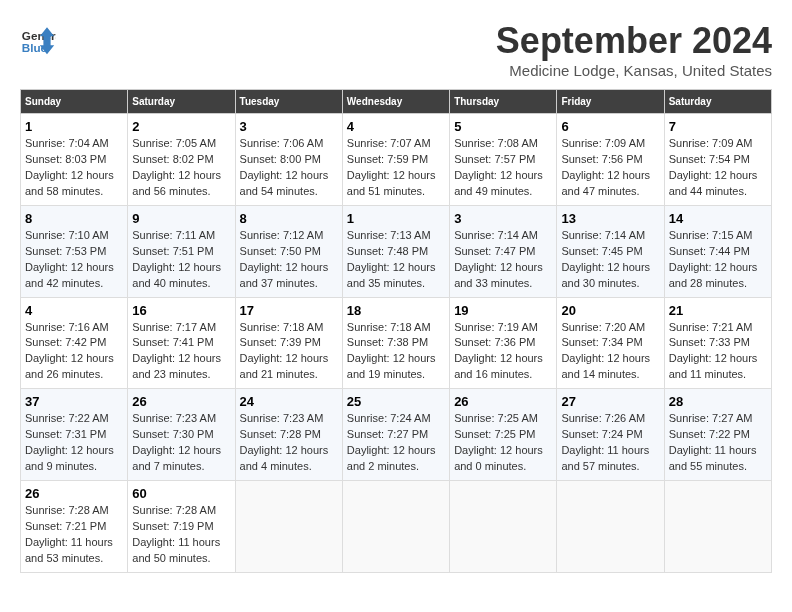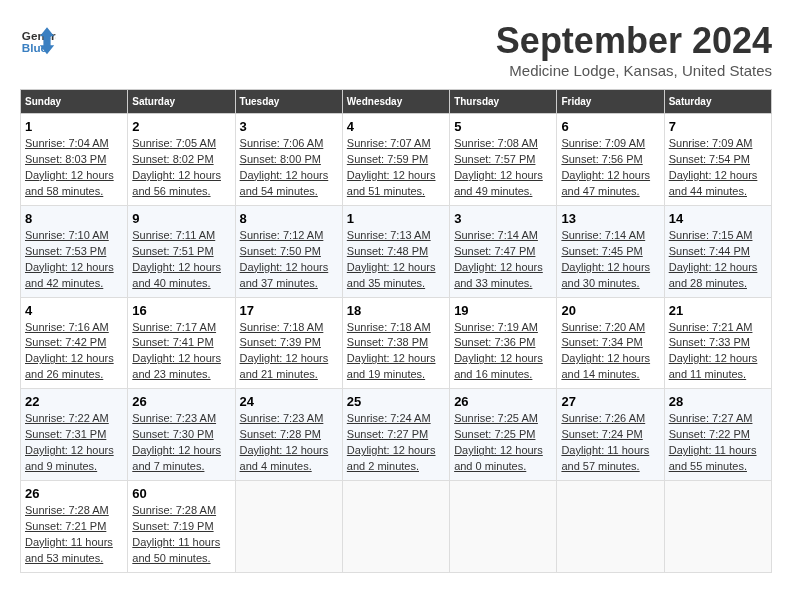--- a/index.html
+++ b/index.html
@@ -64,21 +64,20 @@
     }
     .day-num {
       font-weight: bold;
       font-size: 13px;
       display: block;
       margin-bottom: 2px;
     }
     .cell-text {
       color: #333;
       line-height: 1.45;
-      text-decoration: underline;
     }
     td.empty {
       background: #f9f9f9;
     }
   </style>
 </head>
 <body>
 
 <div class="header">
   <div class="logo">
@@ -149,21 +148,21 @@
         <td><span class="day-num">18</span>
 <span class="cell-text">Sunrise: 7:18 AM<br>Sunset: 7:38 PM<br>Daylight: 12 hours and 19 minutes.</span></td>
         <td><span class="day-num">19</span>
 <span class="cell-text">Sunrise: 7:19 AM<br>Sunset: 7:36 PM<br>Daylight: 12 hours and 16 minutes.</span></td>
         <td><span class="day-num">20</span>
 <span class="cell-text">Sunrise: 7:20 AM<br>Sunset: 7:34 PM<br>Daylight: 12 hours and 14 minutes.</span></td>
         <td><span class="day-num">21</span>
 <span class="cell-text">Sunrise: 7:21 AM<br>Sunset: 7:33 PM<br>Daylight: 12 hours and 11 minutes.</span></td>
       </tr>
       <tr>
-        <td><span class="day-num">22</span>
+        <td><span class="day-num">37</span>
 <span class="cell-text">Sunrise: 7:22 AM<br>Sunset: 7:31 PM<br>Daylight: 12 hours and 9 minutes.</span></td>
         <td><span class="day-num">26</span>
 <span class="cell-text">Sunrise: 7:23 AM<br>Sunset: 7:30 PM<br>Daylight: 12 hours and 7 minutes.</span></td>
         <td><span class="day-num">24</span>
 <span class="cell-text">Sunrise: 7:23 AM<br>Sunset: 7:28 PM<br>Daylight: 12 hours and 4 minutes.</span></td>
         <td><span class="day-num">25</span>
 <span class="cell-text">Sunrise: 7:24 AM<br>Sunset: 7:27 PM<br>Daylight: 12 hours and 2 minutes.</span></td>
         <td><span class="day-num">26</span>
 <span class="cell-text">Sunrise: 7:25 AM<br>Sunset: 7:25 PM<br>Daylight: 12 hours and 0 minutes.</span></td>
         <td><span class="day-num">27</span>

